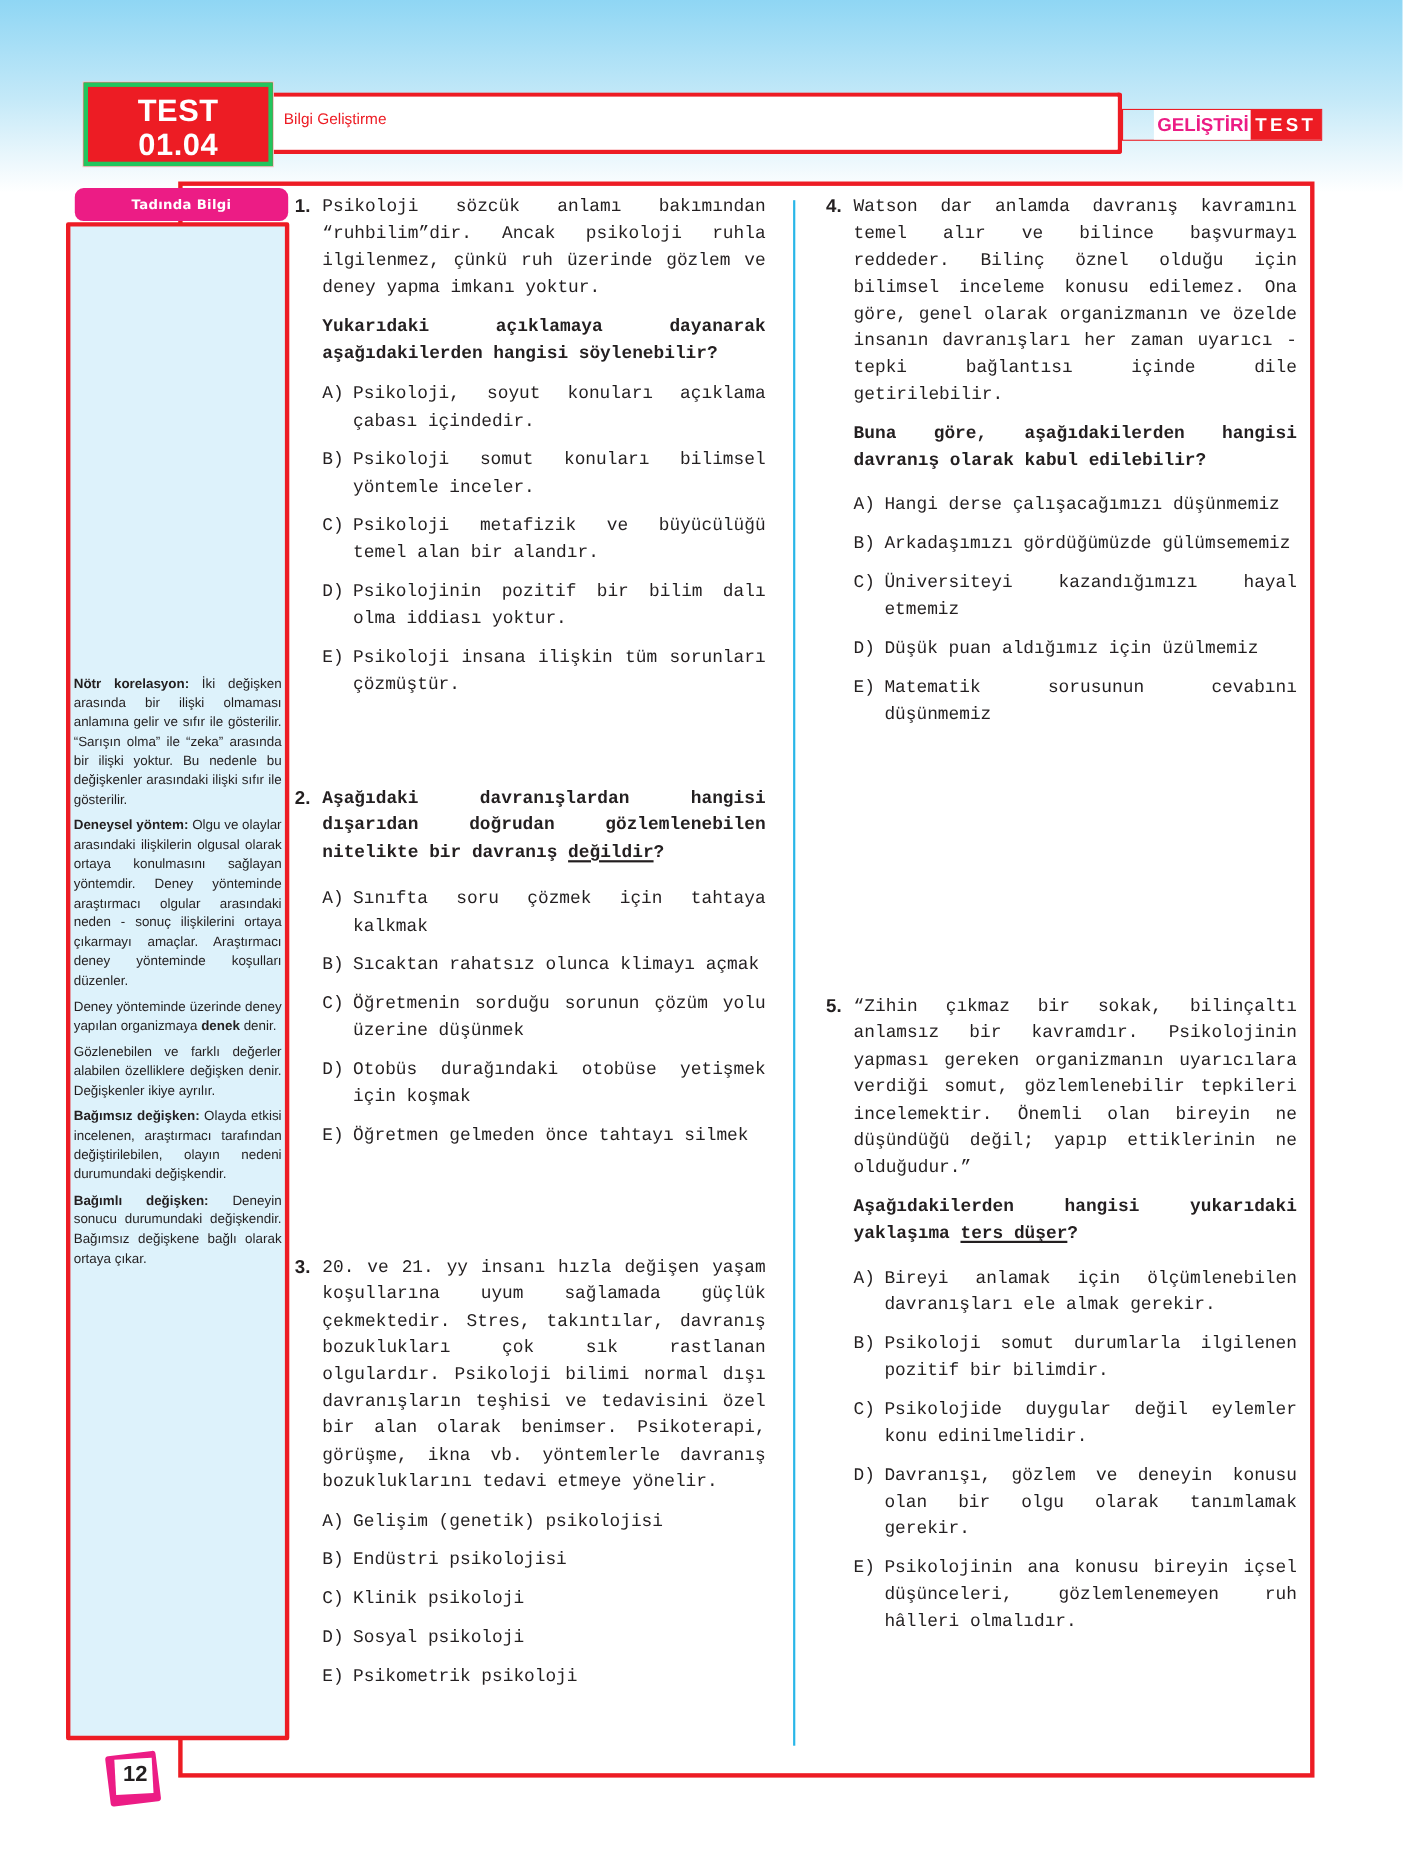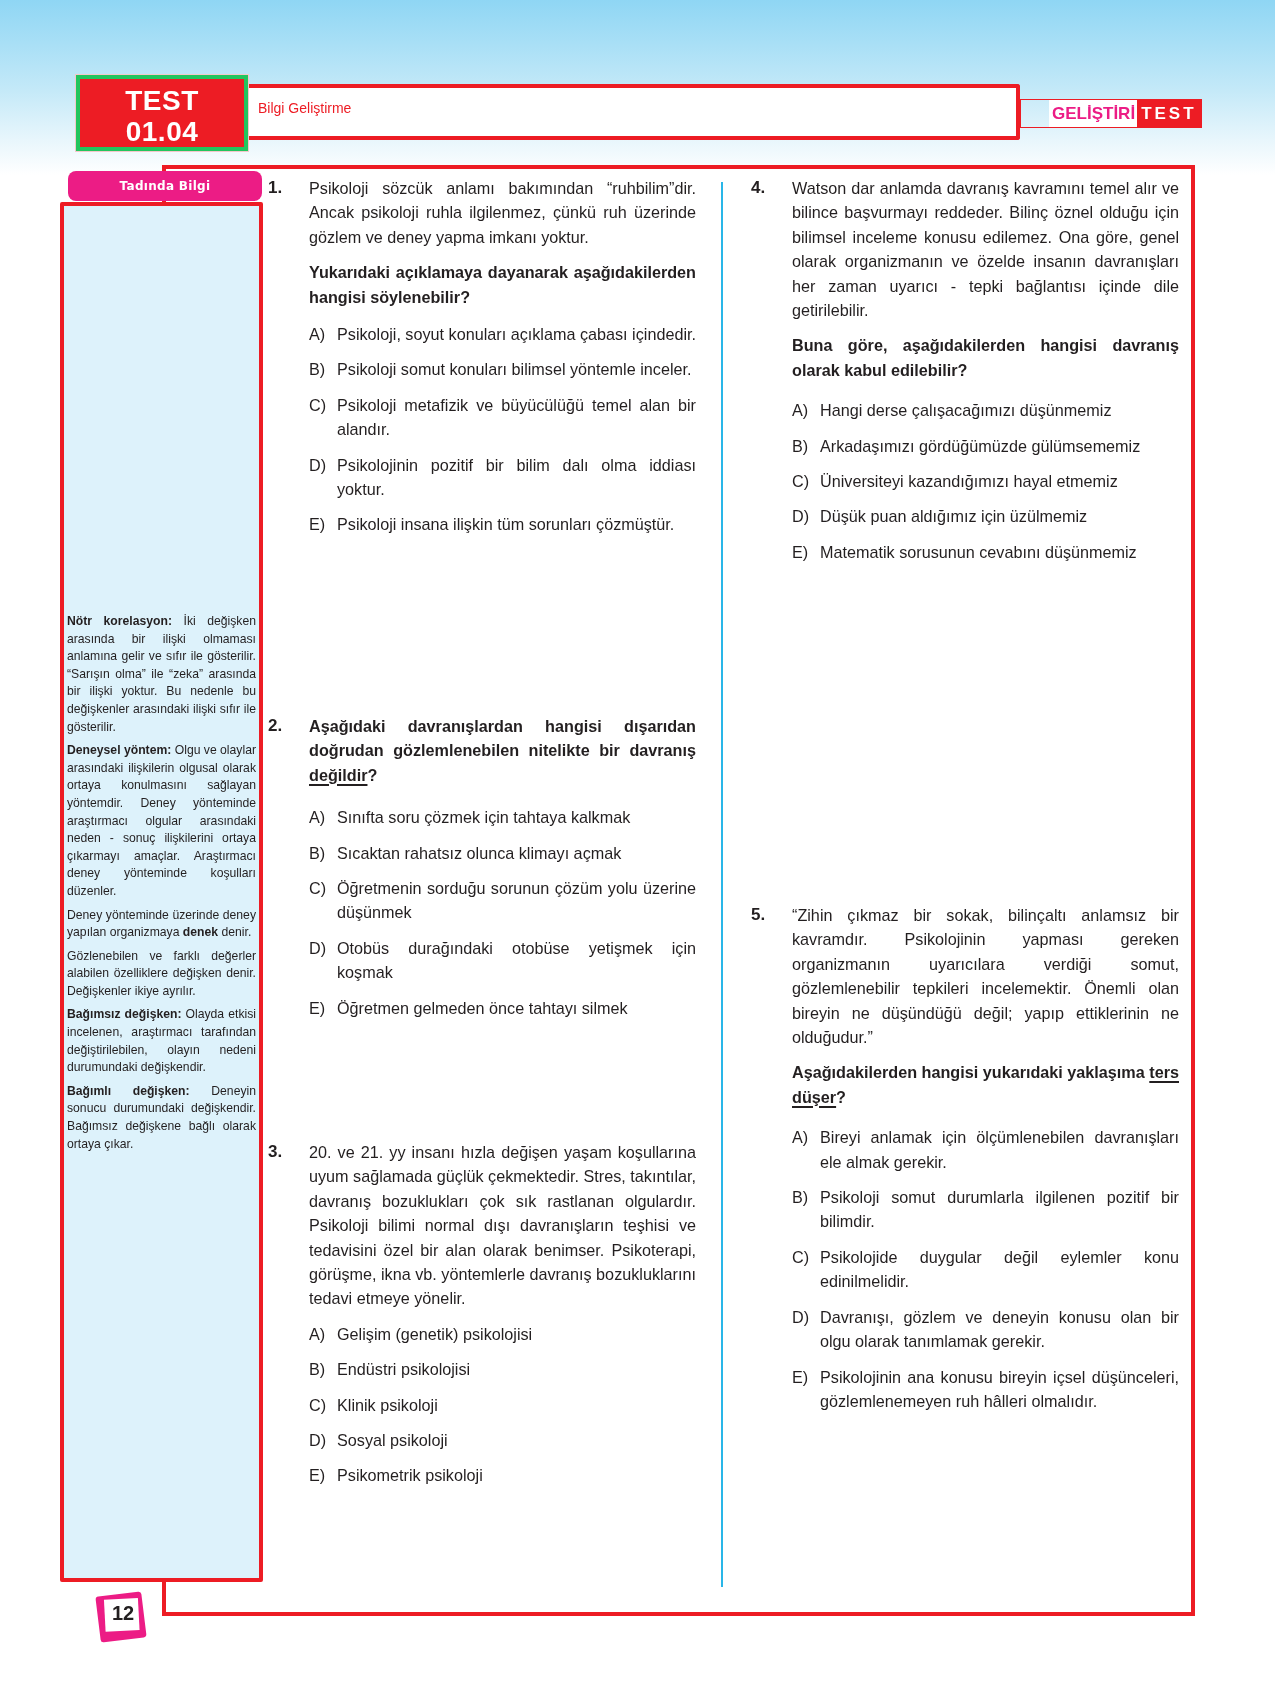--- a/index.html
+++ b/index.html
@@ -82,21 +82,21 @@
       transform: rotate(4deg);
     }
     .page-num-text {
       left: 104px; top: 1602px; width: 38px; text-align: center;
       font-weight: bold; font-size: 20px; color: #231f20;
     }
 
     
     .q { position: absolute; font-size: 16.2px; line-height: 24.4px; color: #231f20; }
     .q-num { position: absolute; left: 0; top: 0; font-weight: bold; font-size: 17px; }
-    .q-body { margin-left: 41px; text-align: justify; }
+    .q-body { margin-left: 25px; text-align: justify; font-family: Liberation Mono, monospace; }
     .q-stem { margin-bottom: 11px; }
     .q-ask { font-weight: bold; margin-bottom: 13px; }
     .u { text-decoration: underline; text-decoration-thickness: 1.5px; text-underline-offset: 3px; }
     .opts { list-style: none; }
     .opt { display: flex; margin-bottom: 11px; }
     .opt-letter { width: 28px; flex: none; }
     .opt-text { flex: 1; text-align: justify; }
   </style>
 </head>
 <body>

